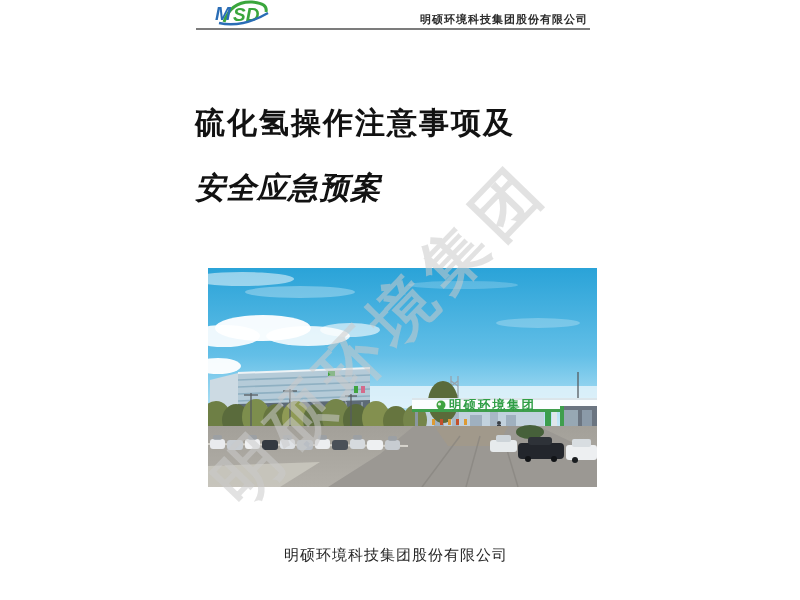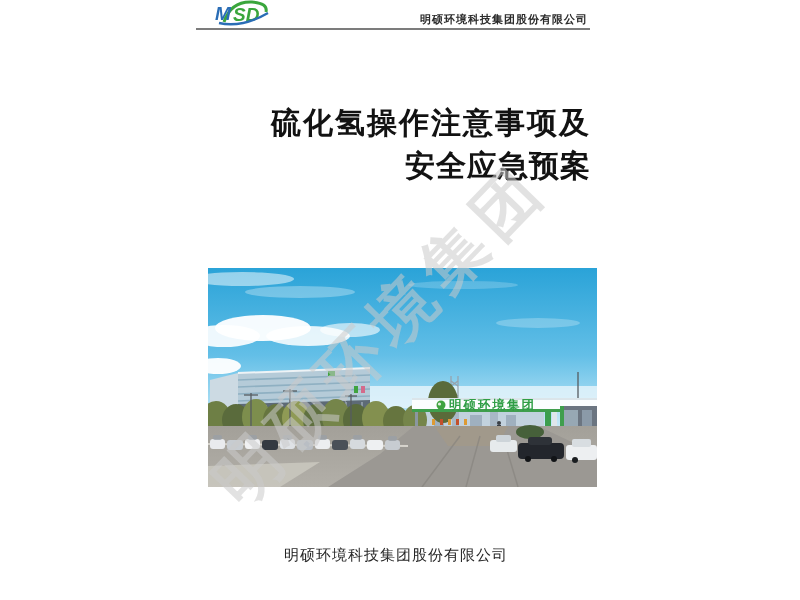--- a/index.html
+++ b/index.html
@@ -18,26 +18,26 @@
     font-size:11px;font-weight:bold;color:#2b2b2b;letter-spacing:1px;
     white-space:nowrap;
   }
   .header-rule{
     position:absolute;left:196px;top:28px;width:394px;height:2px;
     background:#7c7c7c;
   }
 
   
   .title-line{
-    position:absolute;left:195px;width:396px;text-align:right;
+    position:absolute;left:195px;width:396px;text-align:left;
     font-size:30px;font-weight:bold;color:#121212;letter-spacing:2px;
     white-space:nowrap;
   }
   .title-line.l1{top:103px;}
-  .title-line.l2{top:146px;letter-spacing:1px;}
+  .title-line.l2{top:168px;letter-spacing:1px;font-style:italic;}
 
   
   .photo{position:absolute;left:208px;top:268px;width:389px;height:219px;overflow:hidden;}
   .photo svg{display:block;}
 
   
   .watermark{
     position:absolute;left:118px;top:298px;width:524px;height:72px;
     text-align:center;line-height:72px;
     transform:rotate(-46deg);

